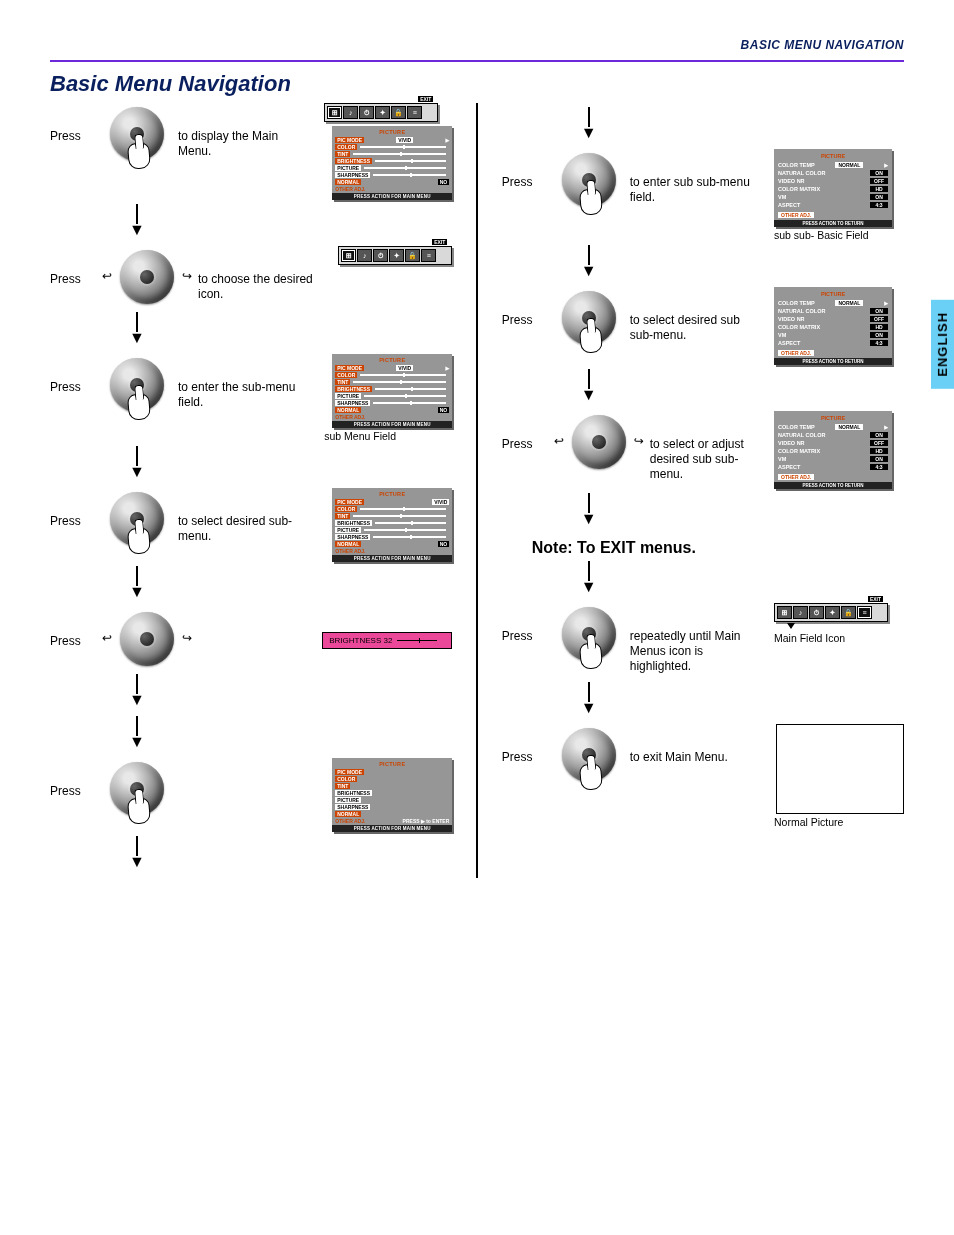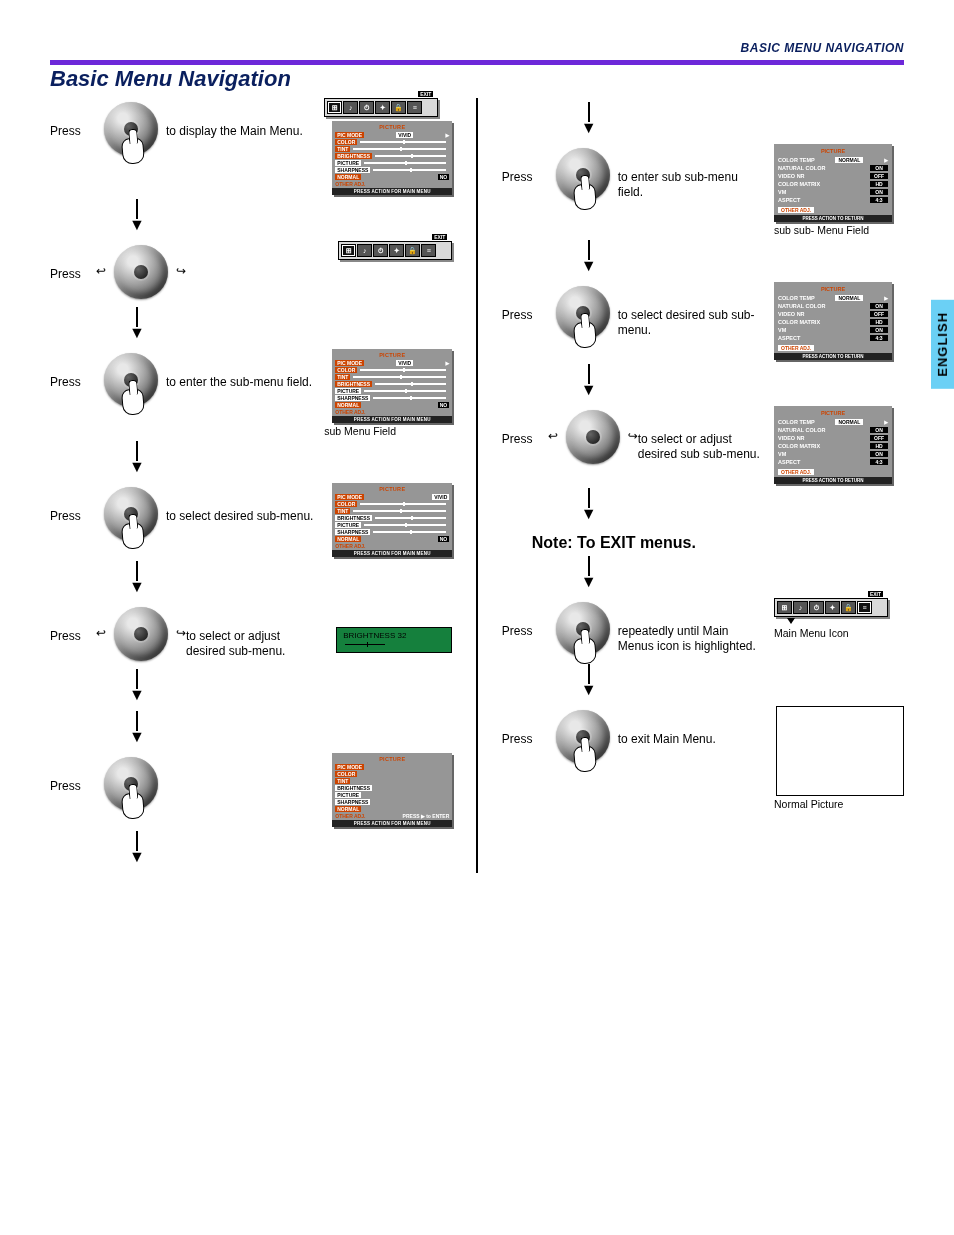--- a/index.html
+++ b/index.html
@@ -1,23 +1,23 @@
 <!DOCTYPE html>
 <html><head>
 <meta charset="utf-8">
 <style>
   * { box-sizing: border-box; margin: 0; padding: 0; }
   body { font-family: Arial, Helvetica, sans-serif; background: #fff; width: 954px; margin: 0 auto; position: relative; }
-  .page { border-top: 5px solid #6d28d9; margin: 60px 50px 0 50px; padding-top: 1px; position: relative; }
+  .page { border-top: 2px solid #6d28d9; margin: 60px 50px 0 50px; padding-top: 9px; position: relative; }
   .header-right { position: absolute; top: -24px; right: 0; color: #0a1f5e; font-weight: bold; font-style: italic; font-size: 12px; font-variant: small-caps; letter-spacing: .5px; }
   .title { color: #0a1f5e; font-style: italic; font-size: 22px; font-weight: bold; margin-bottom: 6px; }
   .cols { display: flex; gap: 24px; }
   .col { flex: 1; position: relative; }
   .divider { width: 1.5px; background: #000; }
-  .step { display: grid; grid-template-columns: 46px 70px 1fr; align-items: start; margin-bottom: 4px; position: relative; }
+  .step { display: grid; grid-template-columns: 46px 70px 1fr; column-gap: 6px; align-items: start; margin-bottom: 4px; position: relative; }
   .step.wide { grid-template-columns: 46px 90px 1fr; }
   .press-label { font-size: 12px; padding-top: 26px; }
   .instr { font-size: 12px; padding-top: 26px; line-height: 1.25; }
   .dial { width: 54px; height: 54px; border-radius: 50%; background: radial-gradient(circle at 35% 30%, #e8e8e8 10%, #a0a0a0 45%, #4a4a4a 85%, #222 100%); box-shadow: inset 2px 2px 6px rgba(255,255,255,.5), inset -3px -3px 8px rgba(0,0,0,.6), 0 1px 2px rgba(0,0,0,.4); position: relative; margin: 4px auto 0; }
   .dial::after { content:""; position:absolute; top:50%; left:50%; width:14px; height:14px; margin:-7px 0 0 -7px; border-radius:50%; background: radial-gradient(circle at 30% 30%, #666, #111); box-shadow: 0 0 0 2px rgba(255,255,255,.15); }
   .finger { position:absolute; width:22px; height:26px; left:18px; top:40px; border:1.2px solid #000; border-radius:8px 8px 10px 10px; background:#fff; transform: rotate(-5deg); }
   .finger::before { content:""; position:absolute; top:-10px; left:7px; width:7px; height:14px; border:1.2px solid #000; border-bottom:none; border-radius:4px 4px 0 0; background:#fff; }
   .arrow-l, .arrow-r { position:absolute; top:24px; font-size:12px; line-height:1; }
   .arrow-l { left:-18px; transform: scaleX(-1); }
   .arrow-r { right:-18px; }
@@ -35,21 +35,21 @@
   .osd-menu .row .lbl { background:#c40; color:#fff; padding:0 2px; font-size:5px; flex-shrink:0; }
   .osd-menu .row .lbl.hl { background:#fff; color:#000; }
   .osd-menu .row .bar { flex:1; margin:0 3px; height:2px; background:#fff; position:relative; }
   .osd-menu .row .bar::after { content:""; position:absolute; left:50%; top:-1px; width:2px; height:4px; background:#fff; }
   .osd-menu .row .val { background:#000; color:#fff; padding:0 2px; font-size:5px; }
   .osd-menu .row .val.w { background:#fff; color:#000; }
   .osd-menu .row .adj { color:#c40; font-size:5px; }
   .osd-menu .foot { background:#222; color:#fff; font-size:4.5px; text-align:center; padding:1px 0; margin:1px -3px -1px; letter-spacing:.2px; }
   .caption { font-size:10.5px; margin-top:2px; }
   .note { font-size:16px; font-weight:bold; margin: 10px 0 4px 30px; }
-  .slider-box { border:1px solid #000; background:#15803d; font-size:8px; padding:3px 6px; width:116px; margin-left:10px; position:relative; top:24px; }
+  .slider-box { border:1px solid #000; background:#ec4899; font-size:8px; padding:3px 6px; width:130px; margin-left:10px; position:relative; top:24px; }
   .slider-track { display:inline-block; vertical-align:middle; width:40px; height:1px; background:#000; position:relative; margin-left:2px; }
   .slider-track::after { content:""; position:absolute; left:55%; top:-2px; width:1px; height:5px; background:#000; }
   .slider-track .ticks { position:absolute; left:0; right:0; top:-1px; height:3px; background: repeating-linear-gradient(90deg,#000 0 .5px, transparent .5px 4px); }
   .side-tab { position: fixed; right: 0; top: 300px; background: #6bd0f5; color:#000; font-weight:bold; font-size:13px; writing-mode: vertical-rl; transform: rotate(180deg); padding: 12px 4px; letter-spacing: 1px; }
   .footer { position:absolute; bottom:-130px; left:0; right:0; border-top:2px solid #0a1f5e; padding-top:4px; text-align:right; color:#0a1f5e; font-weight:bold; font-size:14px; }
   .footer .dot { display:inline-block; width:8px; height:8px; border-radius:50%; background:#0a1f5e; margin-left:3px; vertical-align:middle; }
   .osd-right { background:#969696; width:118px; padding:4px; font-size:5.5px; color:#fff; font-weight:bold; box-shadow: 2px 2px 0 #666; }
   .osd-right .hdr { text-align:center; color:#c40; font-size:5.5px; margin-bottom:2px; }
   .osd-right .row { display:flex; justify-content:space-between; padding:1px 0; }
   .osd-right .row .lbl { color:#fff; font-size:5.5px; }
@@ -141,20 +141,21 @@
 
       <div class="row2">
         <div class="leftpart">
           <div class="step wide">
             <div class="press-label">Press</div>
             <div class="dial-wrap">
               <span class="arrow-l">↪</span>
               <div class="dial"></div>
               <span class="arrow-r">↪</span>
             </div>
+            <div class="instr">to choose the desired icon.</div>
           </div>
         </div>
         <div>
           <div class="osd-bar" data-exit="EXIT">
             <div class="osd-icon sel">⊞</div>
               <div class="osd-icon">♪</div>
               <div class="osd-icon">⏱</div>
               <div class="osd-icon">✦</div>
               <div class="osd-icon">🔒</div>
               <div class="osd-icon">≡</div>
@@ -272,21 +273,20 @@
 
       <div class="row2">
         <div class="leftpart">
           <div class="step wide">
             <div class="press-label">Press</div>
             <div class="dial-wrap">
               <span class="arrow-l">↪</span>
               <div class="dial"></div>
               <span class="arrow-r">↪</span>
             </div>
-            <div class="instr">to select or adjust desired sub-menu.</div>
           </div>
         </div>
         <div style="position:relative">
           <div class="slider-box">
             <span>BRIGHTNESS</span>&nbsp;<span>32</span>
             <span class="slider-track"><span class="ticks"></span></span>
           </div>
         </div>
       </div>
 
@@ -383,21 +383,21 @@
                 <span class="lbl">VM</span>
                 <span class="val">ON</span>
               </div>
             <div class="row">
                 <span class="lbl">ASPECT</span>
                 <span class="val">4:3</span>
               </div>
             <span class="clr">OTHER ADJ.</span>
             <div class="foot">PRESS ACTION TO RETURN</div>
           </div>
-          <div class="caption">sub sub- Menu Field</div>
+          <div class="caption">sub sub- Basic Field</div>
         </div>
       </div>
 
       <div class="down-arrow"><span>▼</span></div>
 
       <div class="row2">
         <div class="leftpart">
           <div class="step">
             <div class="press-label">Press</div>
             <div class="dial-wrap">
@@ -509,21 +509,21 @@
         <div class="right-osd-col" style="position:relative">
           <div class="osd-bar" data-exit="EXIT">
             <div class="osd-icon">⊞</div>
               <div class="osd-icon">♪</div>
               <div class="osd-icon">⏱</div>
               <div class="osd-icon">✦</div>
               <div class="osd-icon">🔒</div>
               <div class="osd-icon sel">≡</div>
             <div class="tri"></div>
           </div>
-          <div class="caption" style="margin-top:10px">Main Menu Icon</div>
+          <div class="caption" style="margin-top:10px">Main Field Icon</div>
         </div>
       </div>
 
       <div class="down-arrow"><span>▼</span></div>
 
       <div class="row2">
         <div class="leftpart">
           <div class="step">
             <div class="press-label">Press</div>
             <div class="dial-wrap">

